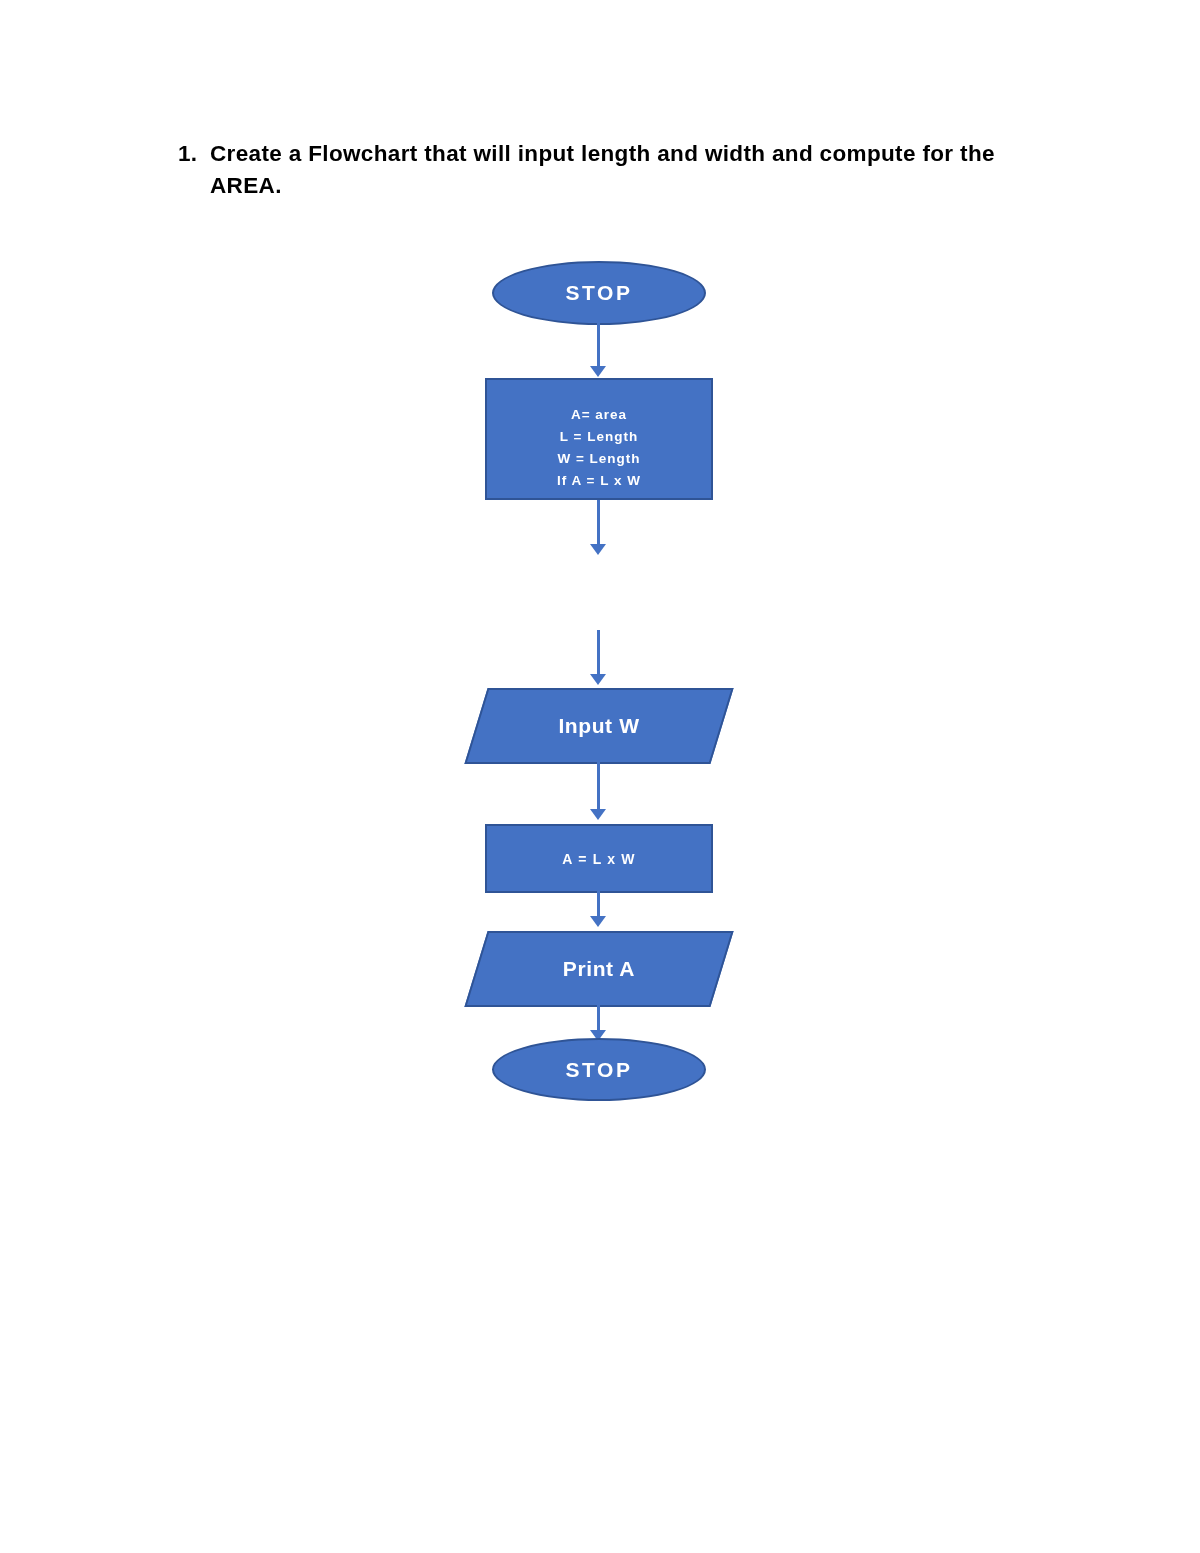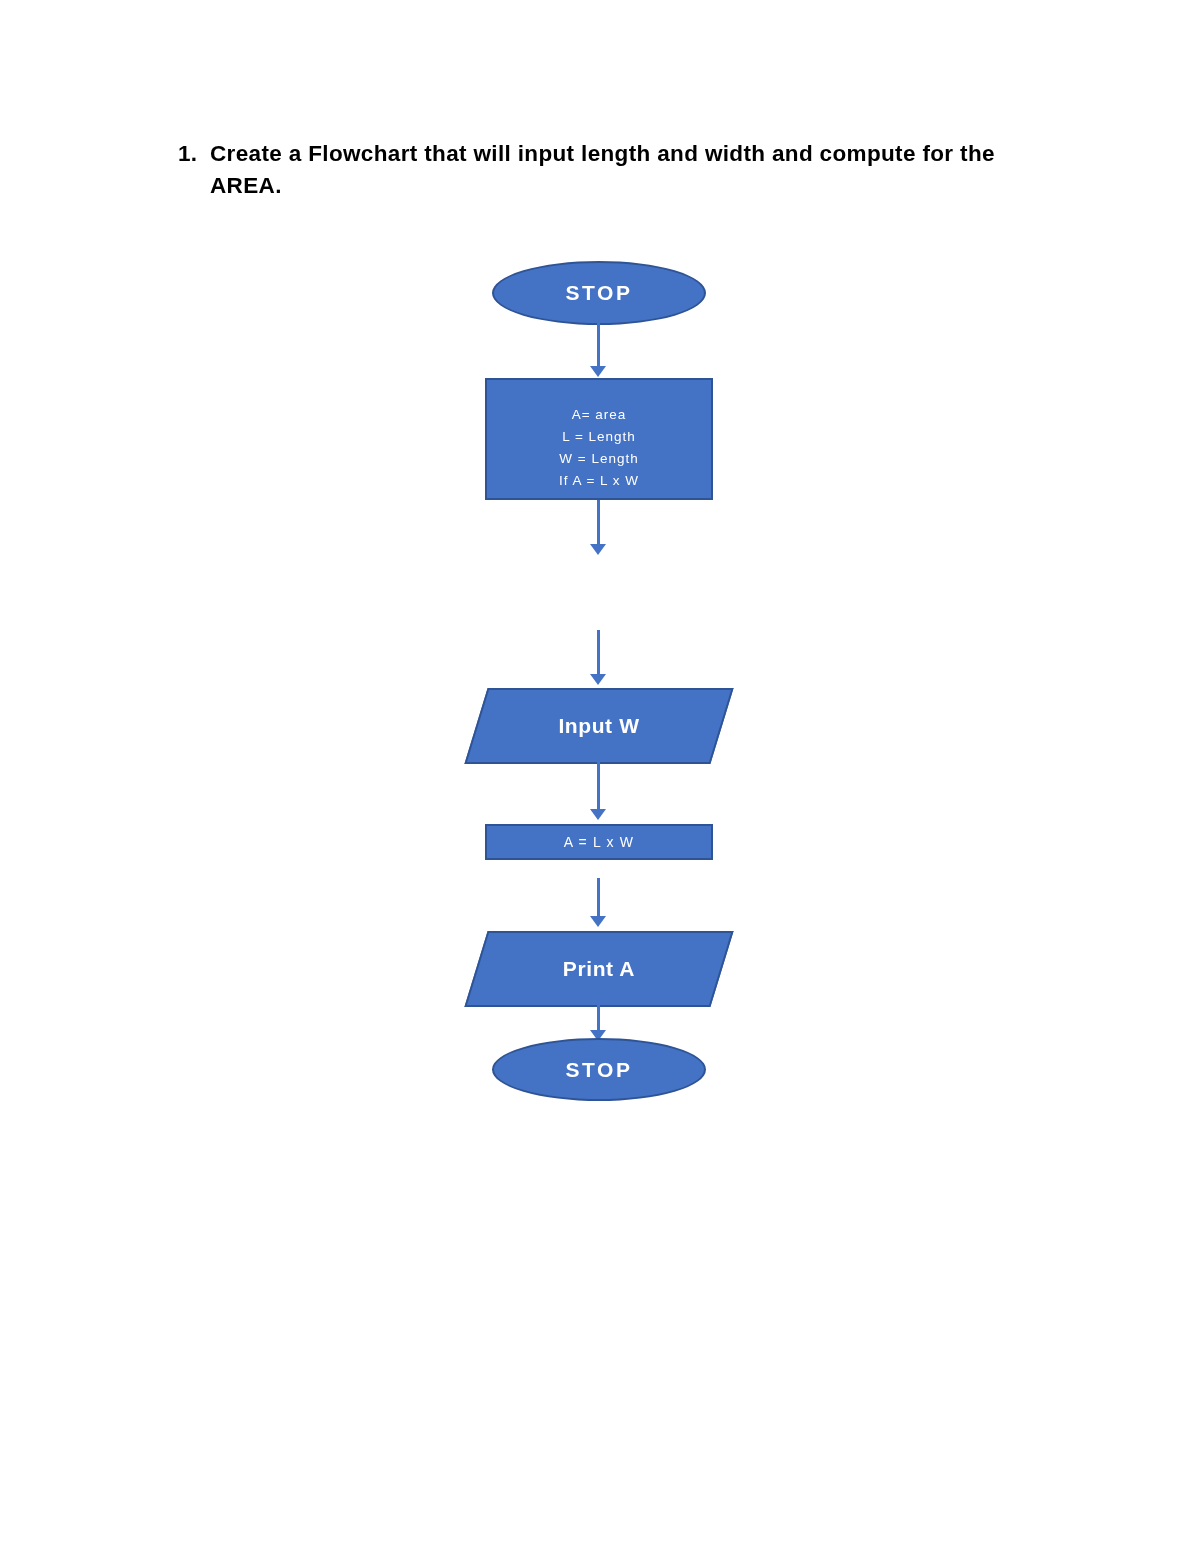--- a/index.html
+++ b/index.html
@@ -75,34 +75,34 @@
     left: 485px;
     top: 378px;
     width: 228px;
     height: 122px;
     flex-direction: column;
     justify-content: flex-start;
     padding-top: 24px;
   }
   .decl-line {
     font-size: 13.5px;
-    font-weight: normal;
+    font-weight: bold;
     letter-spacing: 1.0px;
     line-height: 1.63;
     white-space: pre;
   }
 
   
   .process {
     left: 485px;
     top: 824px;
     width: 228px;
-    height: 36px;
+    height: 69px;
     font-size: 14px;
-    font-weight: normal;
+    font-weight: bold;
     letter-spacing: 1.2px;
   }
 
   
   .io-wrap {
     position: absolute;
     width: 246px;
     height: 76px;
   }
   .io-shape {

